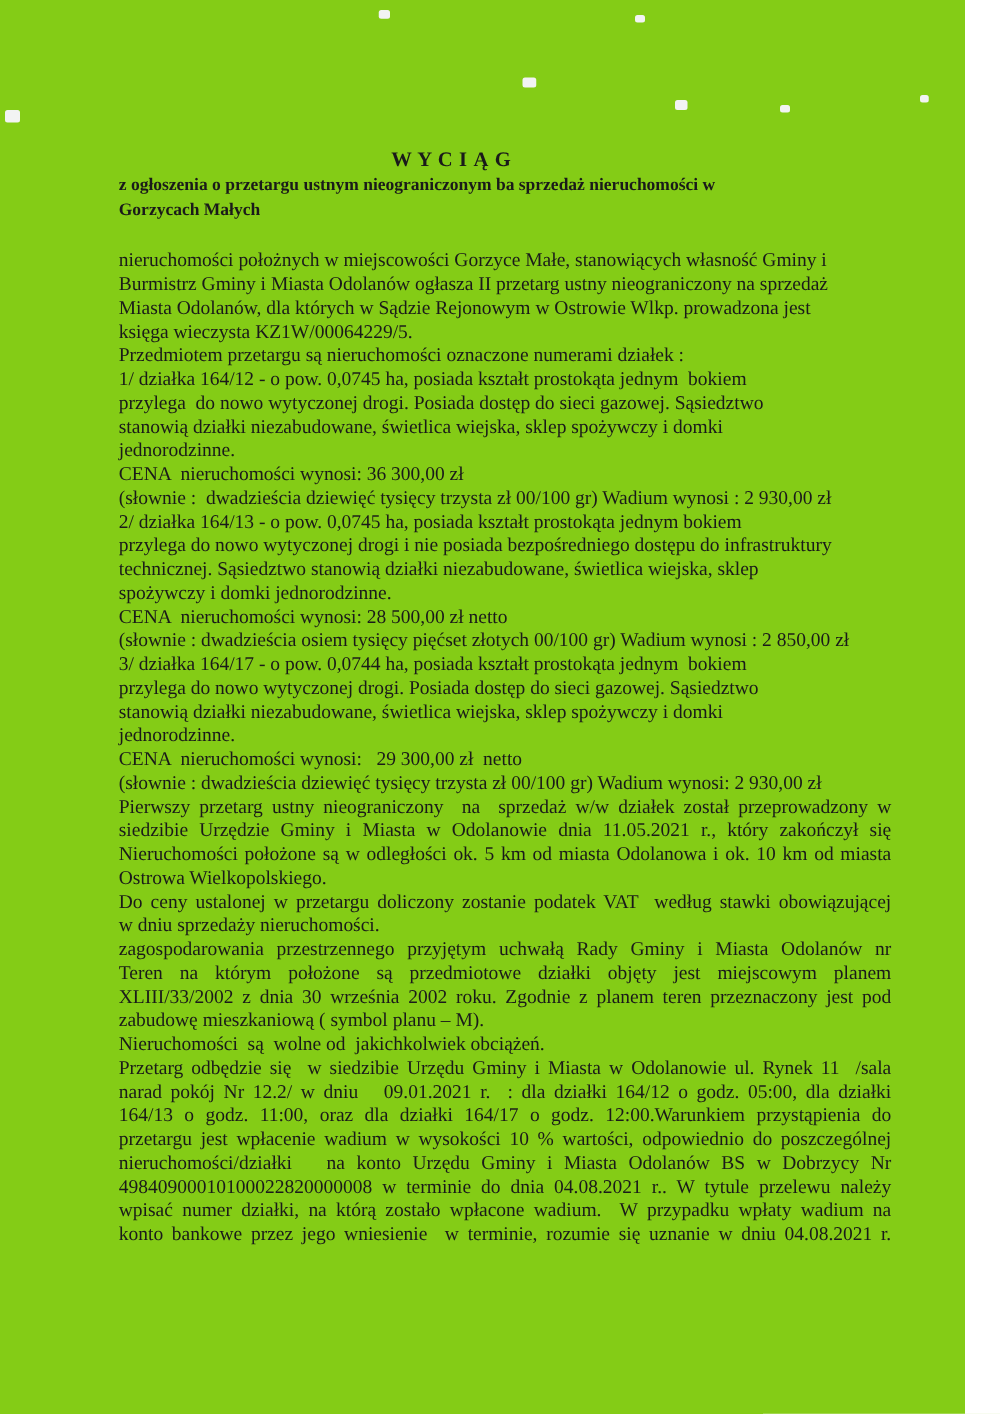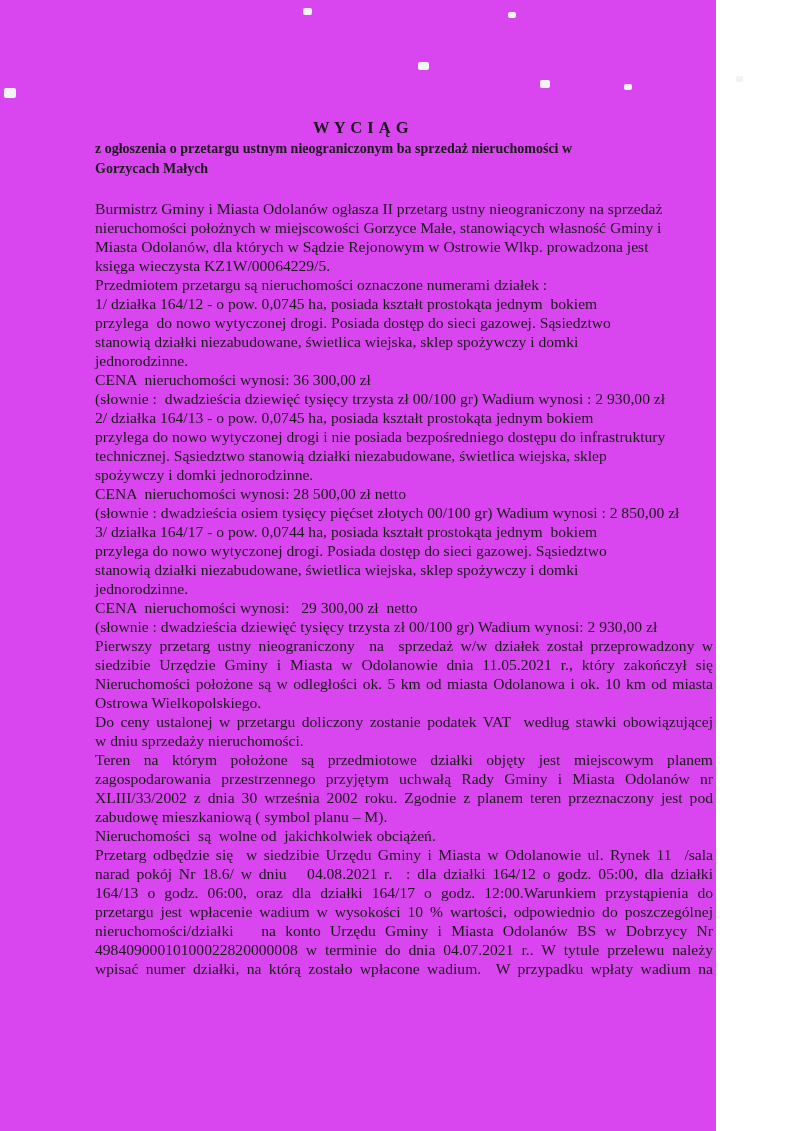--- a/index.html
+++ b/index.html
@@ -11,23 +11,23 @@
     width: 800px;
     height: 1131px;
     overflow: hidden;
     font-family: "Liberation Serif", "DejaVu Serif", serif;
     color: #1a1a1a;
     position: relative;
   }
   .page {
     position: absolute;
     top: 0; left: 0;
-    width: 716px;
+    width: 772px;
     height: 1131px;
-    background: #d946ef;
+    background: #84cc16;
     box-sizing: border-box;
     padding: 118px 112px 0 95px;
   }
   .doc-title {
     font-weight: bold;
     font-size: 16.5px;
     line-height: 19px;
     text-indent: 218px;
     white-space: pre;
     letter-spacing: 0.5px;
@@ -81,22 +81,22 @@
   <span class="noise n5"></span>
   <span class="noise n6"></span>
   <span class="noise n7"></span>
 
   <div class="doc-title">W Y C I Ą G</div>
 
   <div class="doc-heading">z ogłoszenia o przetargu ustnym nieograniczonym ba sprzedaż nieruchomości w
 Gorzycach Małych</div>
 
   <div class="doc-body">
+      <div class="line"><span>nieruchomości położnych w miejscowości Gorzyce Małe, stanowiących własność Gminy i</span></div>
       <div class="line"><span>Burmistrz Gminy i Miasta Odolanów ogłasza II przetarg ustny nieograniczony na sprzedaż</span></div>
-      <div class="line"><span>nieruchomości położnych w miejscowości Gorzyce Małe, stanowiących własność Gminy i</span></div>
       <div class="line"><span>Miasta Odolanów, dla których w Sądzie Rejonowym w Ostrowie Wlkp. prowadzona jest</span></div>
       <div class="line"><span>księga wieczysta KZ1W/00064229/5.</span></div>
       <div class="line"><span>Przedmiotem przetargu są nieruchomości oznaczone numerami działek :</span></div>
       <div class="line"><span class="b">1/ działka 164/12 - o pow. 0,0745 ha,</span><span> posiada kształt prostokąta jednym  bokiem</span></div>
       <div class="line"><span>przylega  do nowo wytyczonej drogi. Posiada dostęp do sieci gazowej. Sąsiedztwo</span></div>
       <div class="line"><span>stanowią działki niezabudowane, świetlica wiejska, sklep spożywczy i domki</span></div>
       <div class="line"><span>jednorodzinne.</span></div>
       <div class="line"><span class="b">CENA  nieruchomości wynosi: 36 300,00 zł</span></div>
       <div class="line"><span>(słownie :  dwadzieścia dziewięć tysięcy trzysta zł 00/100 gr) Wadium wynosi : 2 930,00 zł</span></div>
       <div class="line"><span class="b">2/ działka 164/13 - o pow. 0,0745 ha,</span><span> posiada kształt prostokąta jednym bokiem</span></div>
@@ -110,26 +110,27 @@
       <div class="line"><span>stanowią działki niezabudowane, świetlica wiejska, sklep spożywczy i domki</span></div>
       <div class="line"><span>jednorodzinne.</span></div>
       <div class="line"><span class="b">CENA  nieruchomości wynosi:   29 300,00 zł  netto</span></div>
       <div class="line"><span>(słownie : dwadzieścia dziewięć tysięcy trzysta zł 00/100 gr) Wadium wynosi: 2 930,00 zł</span></div>
       <div class="line j"><span>Pierwszy przetarg ustny nieograniczony  na  sprzedaż w/w działek został przeprowadzony w</span></div>
       <div class="line j"><span>siedzibie Urzędzie Gminy i Miasta w Odolanowie dnia 11.05.2021 r., który zakończył się</span></div>
       <div class="line j"><span>Nieruchomości położone są w odległości ok. 5 km od miasta Odolanowa i ok. 10 km od miasta</span></div>
       <div class="line"><span>Ostrowa Wielkopolskiego.</span></div>
       <div class="line j"><span>Do ceny ustalonej w przetargu doliczony zostanie podatek VAT  według stawki obowiązującej</span></div>
       <div class="line"><span>w dniu sprzedaży nieruchomości.</span></div>
+      <div class="line j"><span>zagospodarowania przestrzennego przyjętym uchwałą Rady Gminy i Miasta Odolanów nr</span></div>
       <div class="line j"><span>Teren na którym położone są przedmiotowe działki objęty jest miejscowym planem</span></div>
-      <div class="line j"><span>zagospodarowania przestrzennego przyjętym uchwałą Rady Gminy i Miasta Odolanów nr</span></div>
       <div class="line j"><span>XLIII/33/2002 z dnia 30 września 2002 roku. Zgodnie z planem teren przeznaczony jest pod</span></div>
       <div class="line"><span>zabudowę mieszkaniową ( symbol planu – M).</span></div>
       <div class="line"><span>Nieruchomości  są  wolne od  jakichkolwiek obciążeń.</span></div>
       <div class="line j"><span>Przetarg odbędzie się  w siedzibie Urzędu Gminy i Miasta w Odolanowie ul. Rynek 11  /sala</span></div>
-      <div class="line j"><span>narad pokój Nr 18.6/ w </span><span class="b">dniu   04.08.2021 r.</span><span>  : dla działki 164/12 o godz. 05:00, dla działki</span></div>
-      <div class="line j"><span>164/13 o godz. 06:00, oraz dla działki 164/17 o godz. 12:00.Warunkiem przystąpienia do</span></div>
+      <div class="line j"><span>narad pokój Nr 12.2/ w </span><span class="b">dniu   09.01.2021 r.</span><span>  : dla działki 164/12 o godz. 05:00, dla działki</span></div>
+      <div class="line j"><span>164/13 o godz. 11:00, oraz dla działki 164/17 o godz. 12:00.Warunkiem przystąpienia do</span></div>
       <div class="line j"><span>przetargu jest wpłacenie wadium w wysokości 10 % wartości, odpowiednio do poszczególnej</span></div>
       <div class="line j"><span>nieruchomości/działki   na konto Urzędu Gminy i Miasta Odolanów BS w Dobrzycy Nr</span></div>
-      <div class="line j"><span>49840900010100022820000008 </span><span class="b">w terminie do dnia 04.07.2021 r.</span><span>. W tytule przelewu należy</span></div>
+      <div class="line j"><span>49840900010100022820000008 </span><span class="b">w terminie do dnia 04.08.2021 r.</span><span>. W tytule przelewu należy</span></div>
       <div class="line j"><span>wpisać numer działki, na którą zostało wpłacone wadium.  W przypadku wpłaty wadium na</span></div>
+      <div class="line j"><span>konto bankowe przez jego wniesienie  w terminie, rozumie się uznanie </span><span class="b">w dniu 04.08.2021 r.</span></div>
     </div>
 </div>
 
 </body></html>

